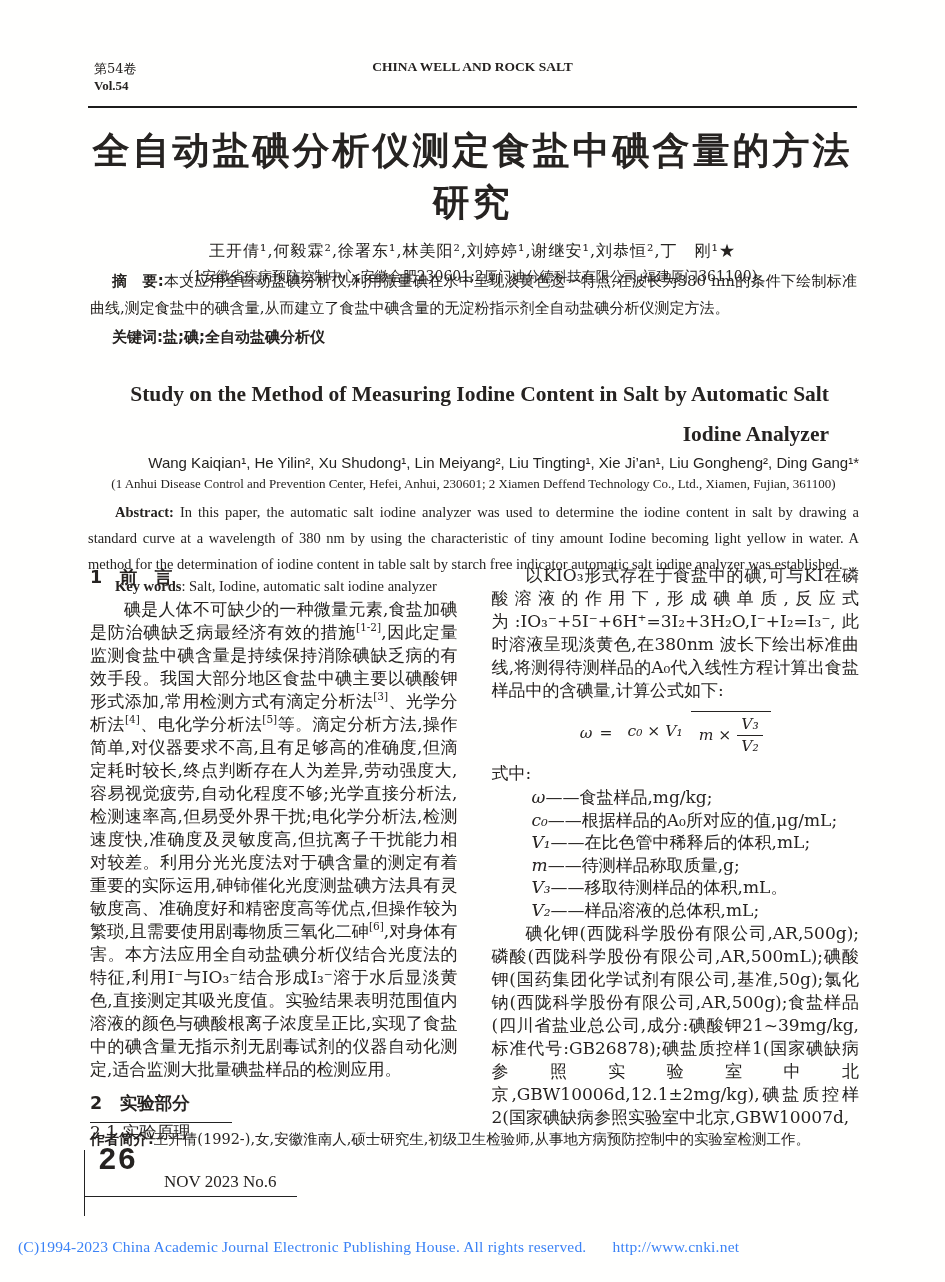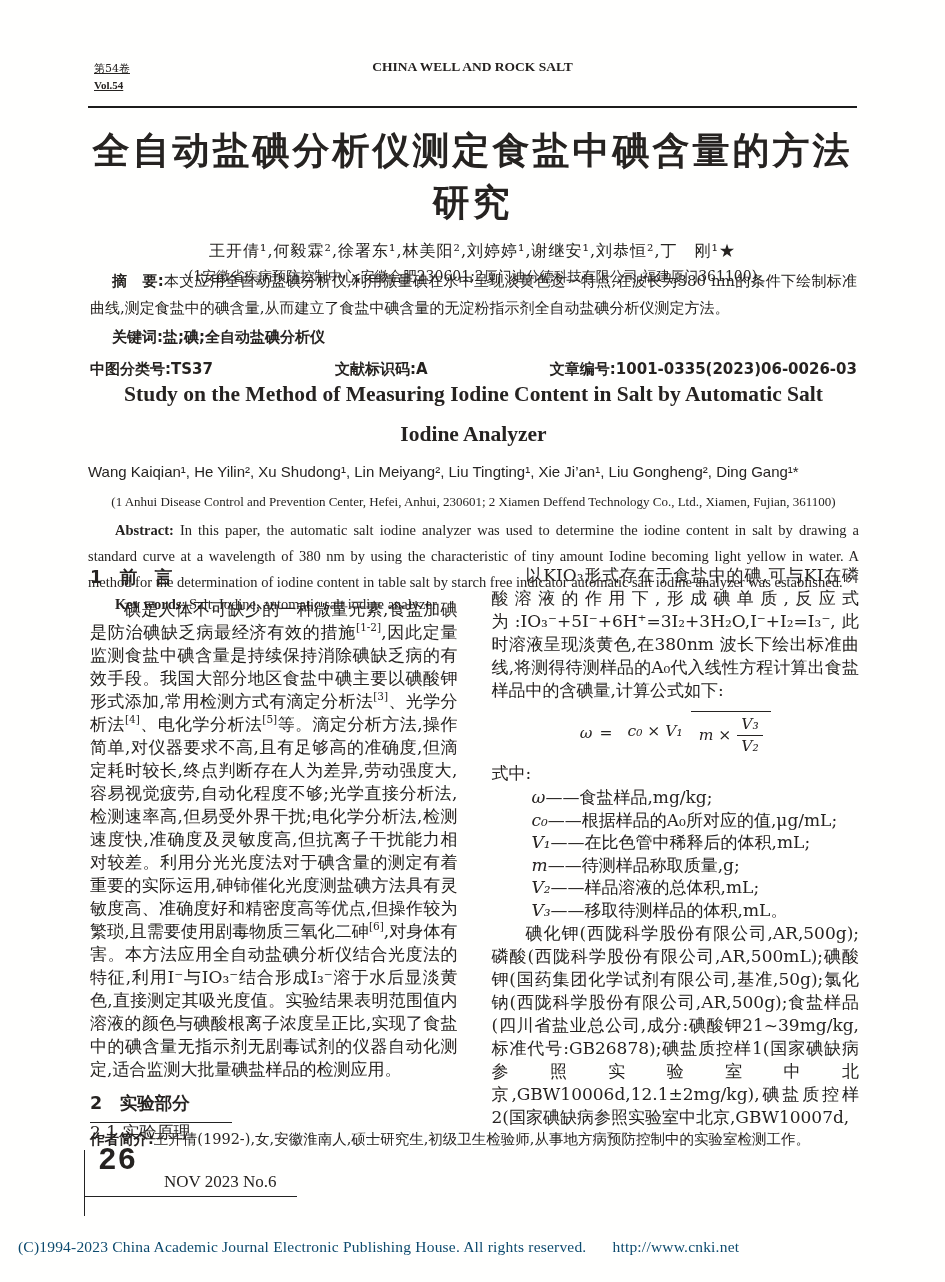--- a/index.html
+++ b/index.html
@@ -1,21 +1,21 @@
 <!DOCTYPE html>
 <html><head>
 <meta charset="utf-8">
 <style>
   html,body{margin:0;padding:0;background:#ffffff;}
   .page{position:relative;width:945px;height:1282px;background:#fffffe;color:#262321;
         font-family:"DejaVu Serif",serif;overflow:hidden;}
 
   
   .hdr{position:absolute;left:88px;right:88px;top:56px;height:52px;}
-  .hdr-vol{position:absolute;left:6px;top:4px;font-size:11px;line-height:17px;text-decoration:underline;}
+  .hdr-vol{position:absolute;left:6px;top:4px;font-size:13px;line-height:17px;}
   .hdr-vol .v-en{font-weight:bold;font-family:"Liberation Serif",serif;}
   .hdr-cn{text-align:center;font-size:21px;letter-spacing:20px;padding-left:20px;line-height:24px;}
   .hdr-en{text-align:center;font-family:"Liberation Serif",serif;font-weight:bold;font-size:13.5px;margin-top:3px;}
   .hdr-rule{position:absolute;left:0;right:0;top:50px;border-top:2px solid #1c1c1c;}
 
   
   .tblock{position:absolute;left:88px;right:88px;top:124px;text-align:center;}
   .title-cn{font-size:37px;font-weight:bold;letter-spacing:3px;line-height:52px;}
   .authors-cn{margin-top:13px;font-size:16px;letter-spacing:1px;}
   .affil-cn{margin-top:6px;font-size:14px;}
@@ -23,24 +23,24 @@
   
   .cnmeta{position:absolute;left:90px;right:88px;top:268px;font-size:15px;line-height:26.5px;}
   .lbl{font-family:"DejaVu Sans",sans-serif;font-weight:bold;}
   .abs-cn{text-align:justify;text-indent:22px;}
   .kw-cn{text-indent:22px;font-family:"DejaVu Sans",sans-serif;font-weight:bold;margin-top:3px;}
   .meta-row{display:flex;justify-content:space-between;font-family:"DejaVu Sans",sans-serif;
             font-weight:bold;margin-top:5px;}
 
   
   .enblock{position:absolute;left:88px;right:86px;top:374px;}
-  .title-en{text-align:center;font-family:"Liberation Serif",serif;font-weight:bold;
+  .title-en{text-align:right;font-family:"Liberation Serif",serif;font-weight:bold;
             font-size:21.5px;line-height:40px;padding:0 30px;}
-  .authors-en{text-align:left;font-family:"Liberation Sans",sans-serif;font-size:15px;margin-top:9px;}
-  .affil-en{text-align:center;font-family:"Liberation Serif",serif;font-size:13px;margin-top:14px;}
+  .authors-en{text-align:right;font-family:"Liberation Sans",sans-serif;font-size:15px;}
+  .affil-en{text-align:center;font-family:"Liberation Serif",serif;font-size:13px;margin-top:5px;}
   .abs-en{font-family:"Liberation Serif",serif;font-size:14.5px;line-height:26px;
           text-align:justify;text-indent:27px;margin-top:7px;}
   .kw-en{font-family:"Liberation Serif",serif;font-size:14.5px;text-indent:27px;margin-top:1px;}
   .abs-en b,.kw-en b{font-family:"Liberation Serif",serif;}
 
   
   .cols{position:absolute;left:90px;right:86px;top:564px;display:flex;gap:34px;
         font-size:17px;line-height:23px;}
   .col{flex:1;text-align:justify;}
   .h-sec{font-family:"DejaVu Sans",sans-serif;font-weight:bold;font-size:17.5px;
@@ -72,21 +72,21 @@
   .foot-rule{width:142px;border-top:1.5px solid #222;margin:6px 0 7px;}
   .bio{font-size:14.5px;}
   .pagenum{position:absolute;left:8px;top:27px;font-family:Liberation Mono, monospace;
            font-weight:bold;font-size:31px;letter-spacing:1px;}
   .issue{position:absolute;left:74px;top:56px;font-family:"Liberation Serif",serif;font-size:17px;}
   .pn-vline{position:absolute;left:-6px;top:34px;height:66px;border-left:1.5px solid #222;}
   .pn-hline{position:absolute;left:-6px;top:80px;width:213px;border-top:1.5px solid #222;}
 
   
   .copy{position:absolute;left:18px;top:1238px;font-family:"Liberation Serif",serif;
-        font-size:15.5px;color:#0c4a6e;letter-spacing:0.2px;}
+        font-size:15.5px;color:#3b82f6;letter-spacing:0.2px;}
   .copy .url{margin-left:26px;}
 </style>
 </head>
 <body>
 
 <div class="page">
 
   <div class="hdr">
     <div class="hdr-vol">
       <div>第54卷</div>
@@ -98,25 +98,20 @@
 
   <div class="tblock">
     <div class="title-cn">全自动盐碘分析仪测定食盐中碘含量的方法研究</div>
     <div class="authors-cn">王开倩¹,何毅霖²,徐署东¹,林美阳²,刘婷婷¹,谢继安¹,刘恭恒²,丁　刚¹★</div>
     <div class="affil-cn">(1安徽省疾病预防控制中心,安徽合肥230601;2厦门迪分德科技有限公司,福建厦门361100)</div>
   </div>
 
   <div class="cnmeta">
     <div class="abs-cn"><span class="lbl">摘　要:</span><span>本文应用全自动盐碘分析仪,利用微量碘在水中呈现淡黄色这一特点,在波长为380 nm的条件下绘制标准曲线,测定食盐中的碘含量,从而建立了食盐中碘含量的无淀粉指示剂全自动盐碘分析仪测定方法。</span></div>
     <div class="kw-cn"><span>关键词:</span><span>盐;碘;全自动盐碘分析仪</span></div>
-    <div class="meta-row">
-      <span><span>中图分类号:</span><span>TS37</span></span>
-      <span><span>文献标识码:</span><span>A</span></span>
-      <span><span>文章编号:</span><span>1001-0335(2023)06-0026-03</span></span>
-    </div>
   </div>
 
   <div class="enblock">
     <div class="title-en">Study on the Method of Measuring Iodine Content in Salt by Automatic Salt Iodine Analyzer</div>
     <div class="authors-en">Wang Kaiqian¹, He Yilin², Xu Shudong¹, Lin Meiyang², Liu Tingting¹, Xie Ji’an¹, Liu Gongheng², Ding Gang¹*</div>
     <div class="affil-en">(1 Anhui Disease Control and Prevention Center, Hefei, Anhui, 230601; 2 Xiamen Deffend Technology Co., Ltd., Xiamen, Fujian, 361100)</div>
     <div class="abs-en"><b>Abstract:</b><span> In this paper, the automatic salt iodine analyzer was used to determine the iodine content in salt by drawing a standard curve at a wavelength of 380 nm by using the characteristic of tiny amount Iodine becoming light yellow in water. A method for the determination of iodine content in table salt by starch free indicator automatic salt iodine analyzer was established.</span></div>
     <div class="kw-en"><b>Key words</b><span>: Salt, Iodine, automatic salt iodine analyzer</span></div>
   </div>
 
@@ -146,22 +141,22 @@
         </span>
       </div>
 
       <p class="noindent">式中:</p>
 
       <div class="defs">
         <div class="def-row"><span class="sym">ω</span><span>——食盐样品,mg/kg;</span></div>
         <div class="def-row"><span class="sym">c₀</span><span>——根据样品的A₀所对应的值,μg/mL;</span></div>
         <div class="def-row"><span class="sym">V₁</span><span>——在比色管中稀释后的体积,mL;</span></div>
         <div class="def-row"><span class="sym">m</span><span>——待测样品称取质量,g;</span></div>
+        <div class="def-row"><span class="sym">V₃</span><span>——移取待测样品的体积,mL。</span></div>
         <div class="def-row"><span class="sym">V₂</span><span>——样品溶液的总体积,mL;</span></div>
-        <div class="def-row"><span class="sym">V₃</span><span>——移取待测样品的体积,mL。</span></div>
       </div>
 
       <p>碘化钾(西陇科学股份有限公司,AR,500g);磷酸(西陇科学股份有限公司,AR,500mL);碘酸钾(国药集团化学试剂有限公司,基准,50g);氯化钠(西陇科学股份有限公司,AR,500g);食盐样品(四川省盐业总公司,成分:碘酸钾21~39mg/kg,标准代号:GB26878);碘盐质控样1(国家碘缺病参照实验室中北京,GBW10006d,12.1±2mg/kg),碘盐质控样2(国家碘缺病参照实验室中北京,GBW10007d,</p>
     </div>
   </div>
 
   <div class="foot">
     <div class="foot-rule"></div>
     <div class="bio"><span class="lbl">作者简介:</span><span>王开倩(1992-),女,安徽淮南人,硕士研究生,初级卫生检验师,从事地方病预防控制中的实验室检测工作。</span></div>
     <div class="pn-vline"></div>

